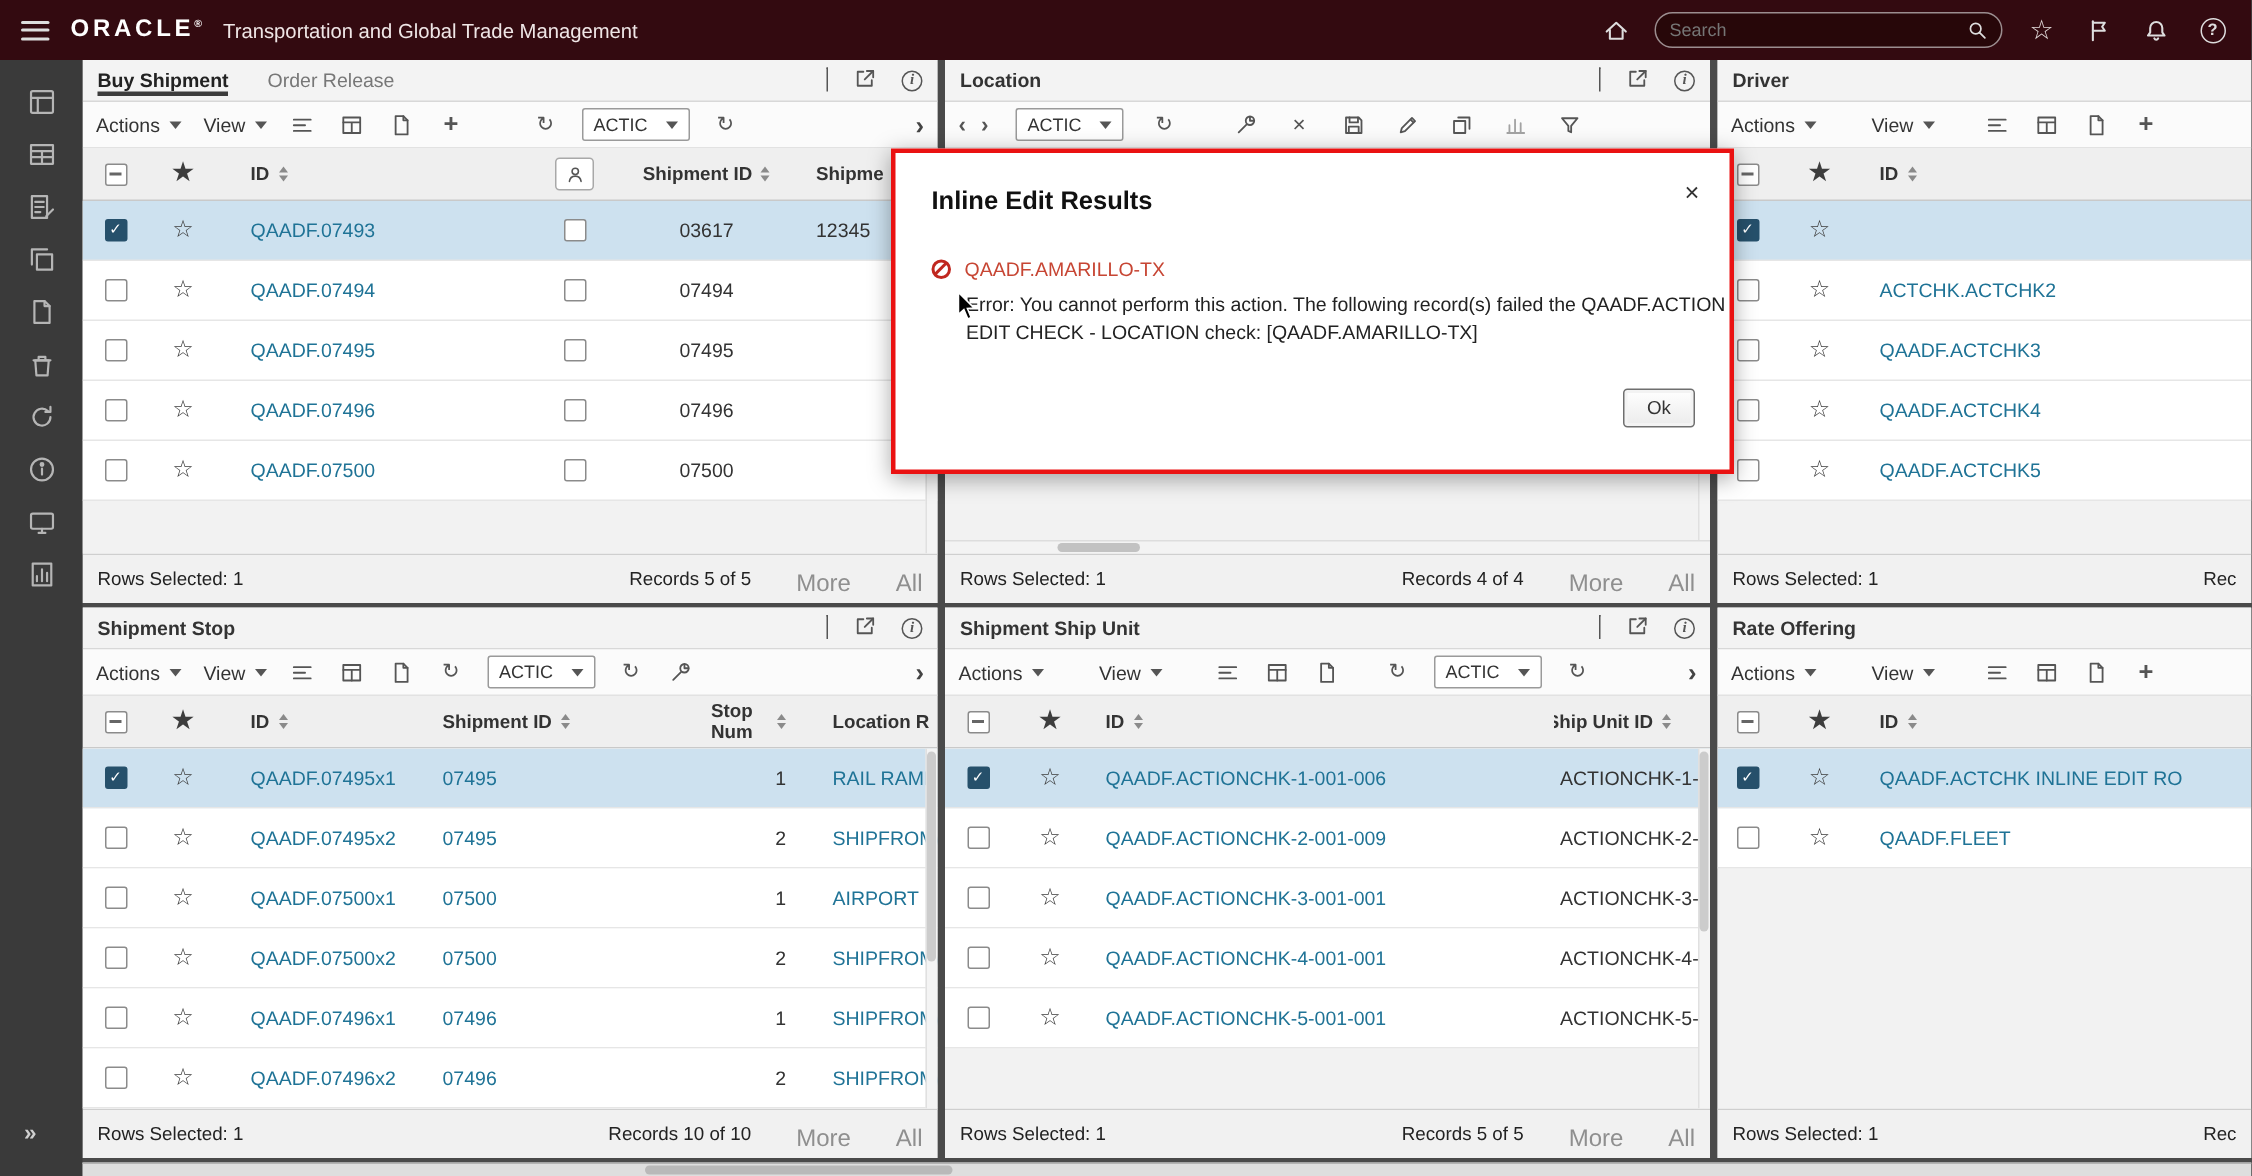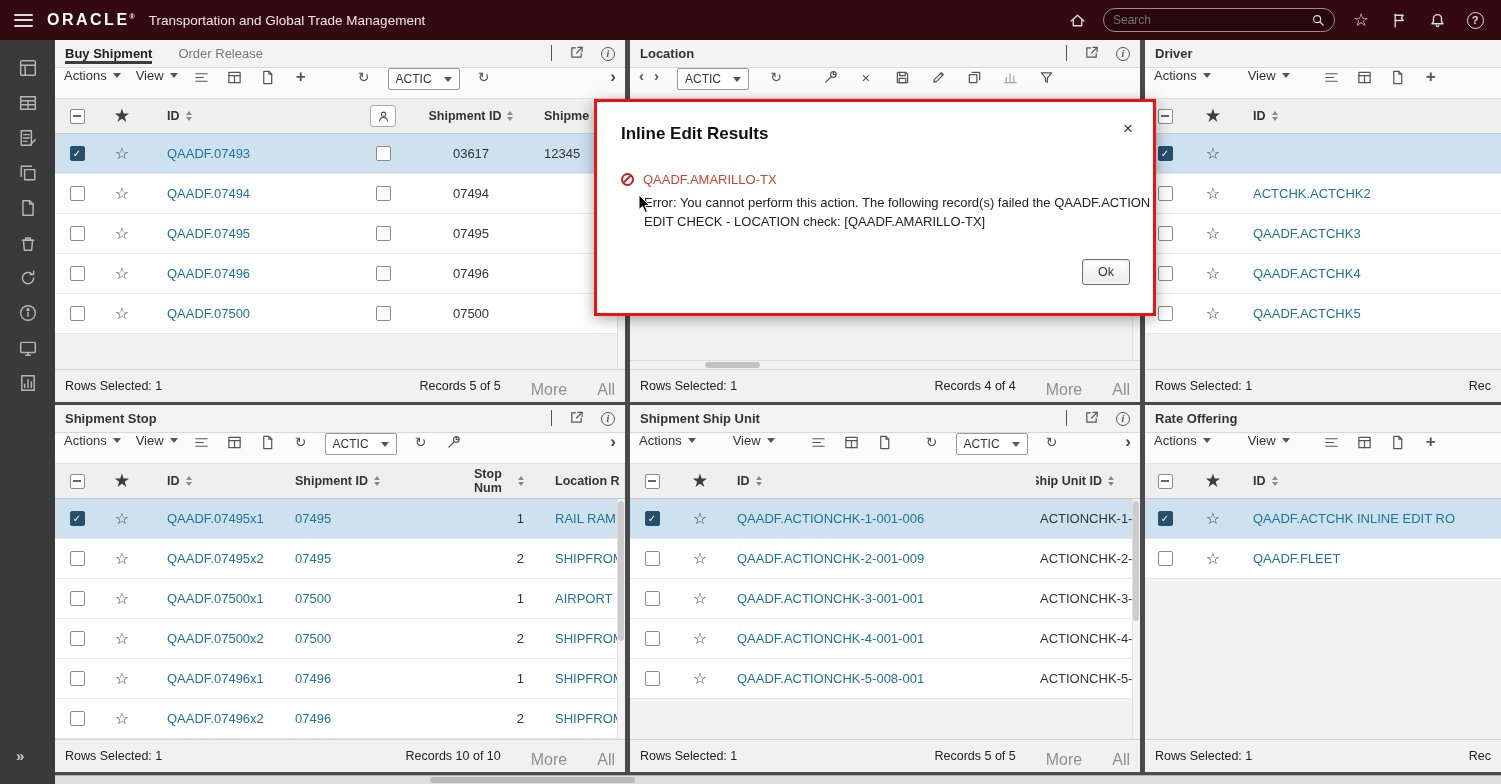--- a/index.html
+++ b/index.html
@@ -46,21 +46,21 @@
 .phead{flex:0 0 28px;background:#f3f3f3;border-bottom:1px solid #d8d8d8;display:flex;align-items:center;padding:0 10px}
 .ptitle{font-weight:bold;font-size:13px;color:#333}
 .ptabs{display:flex;gap:26px;height:100%;align-items:center}
 .tab{display:flex;align-items:center;font-size:13px;border-bottom:3px solid transparent;padding-top:2px}
 .tab.active{font-weight:bold;border-bottom-color:#3c3c3c;color:#222}
 .tab.inactive{color:#777}
 .hicons{margin-left:auto;display:flex;align-items:center;gap:17px}
 .chevup{width:7px;height:7px;border-left:1.6px solid #555;border-top:1.6px solid #555;transform:rotate(45deg);margin-top:3px}
 .infoc{width:14px;height:14px;border:1.2px solid #555;border-radius:50%;font-size:10px;font-family:"Liberation Serif",serif;font-style:italic;font-weight:bold;display:flex;align-items:center;justify-content:center;color:#555}
 
-.toolbar{flex:0 0 31px;background:#fbfbfb;border-bottom:1px solid #e2e2e2;display:flex;align-items:flex-start;padding:0 9px;gap:15px;overflow:hidden;white-space:nowrap}
+.toolbar{flex:0 0 31px;background:#fbfbfb;border-bottom:1px solid #e2e2e2;display:flex;align-items:center;padding:0 9px;gap:15px;overflow:hidden;white-space:nowrap}
 .tbtn{display:flex;align-items:center;gap:6px;font-size:13px;color:#333}
 .caret{width:0;height:0;border-left:4px solid transparent;border-right:4px solid transparent;border-top:5px solid #555}
 .ticon{display:flex;align-items:center;justify-content:center;width:18px;height:18px;color:#555}
 .gch{font-family:"DejaVu Sans",sans-serif;font-size:14px;color:#555;line-height:1}
 .plus{font-size:17px;color:#555;font-weight:bold}
 .ssbox{border:1px solid #9a9a9a;border-radius:2px;height:22px;display:flex;align-items:center;gap:12px;padding:0 7px;font-size:12px;background:#fff}
 .ovf{font-size:17px;color:#444;font-weight:bold;line-height:1}
 .navch{font-size:15px;color:#555;font-weight:bold;line-height:1}
 
 
@@ -892,21 +892,21 @@
                 <a class="cell c-id link" href="#">QAADF.ACTIONCHK-4-001-001</a>
                 <span class="cell c-suid">ACTIONCHK-4-001</span>
               </div>
                 <div class="trow">
                 <span class="cell c-cb">
                     <span class="cb"></span>
                   </span>
                 <span class="cell c-star">
                     <button class="star">☆</button>
                   </span>
-                <a class="cell c-id link" href="#">QAADF.ACTIONCHK-5-008-001</a>
+                <a class="cell c-id link" href="#">QAADF.ACTIONCHK-5-001-001</a>
                 <span class="cell c-suid">ACTIONCHK-5-001</span>
               </div>
               </div>
             <div class="vtrack">
                 <div class="vthumb" style="height:120px"></div>
               </div>
           </div>
           <div class="pfoot">
             <span>Rows Selected: 1</span>
             <span class="fsp"></span>

